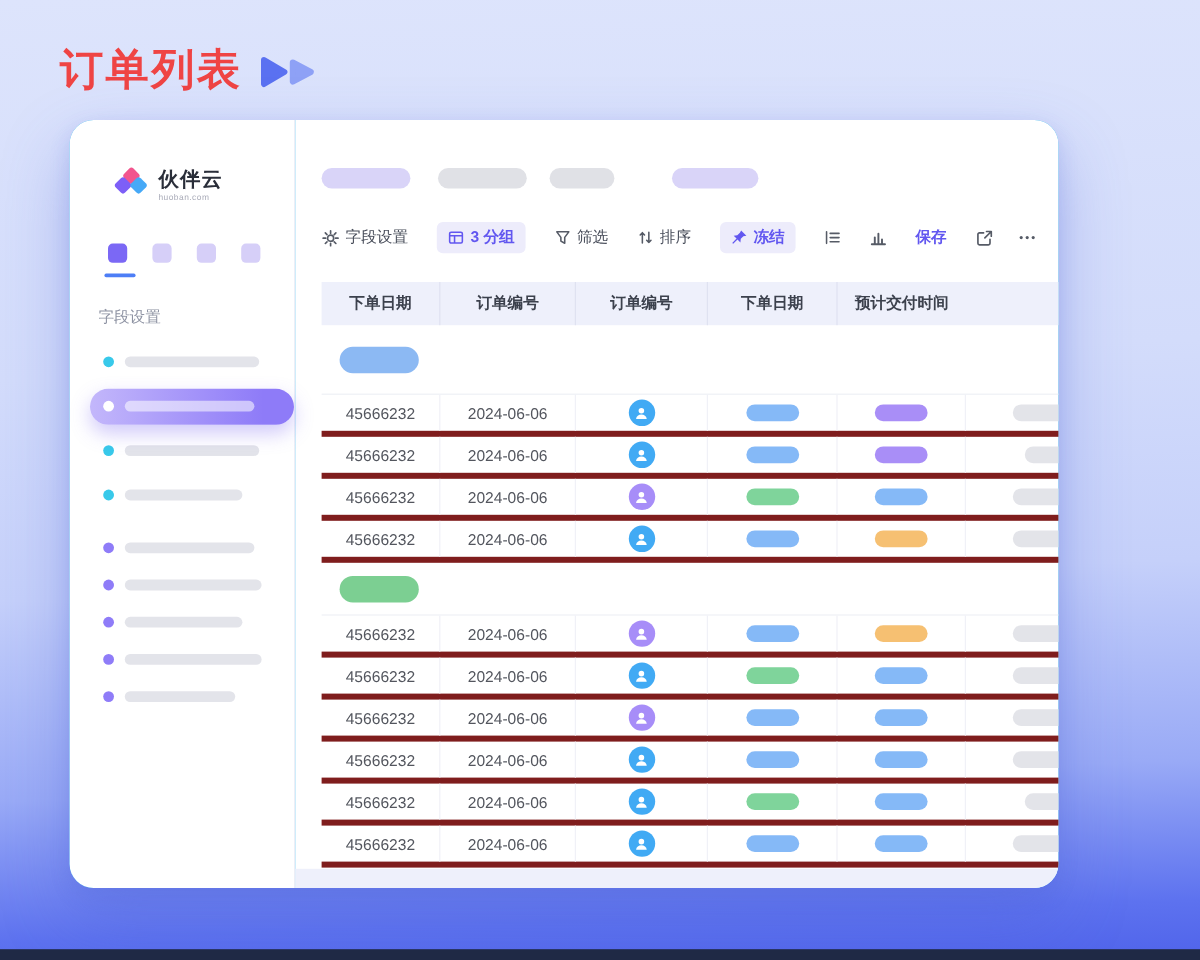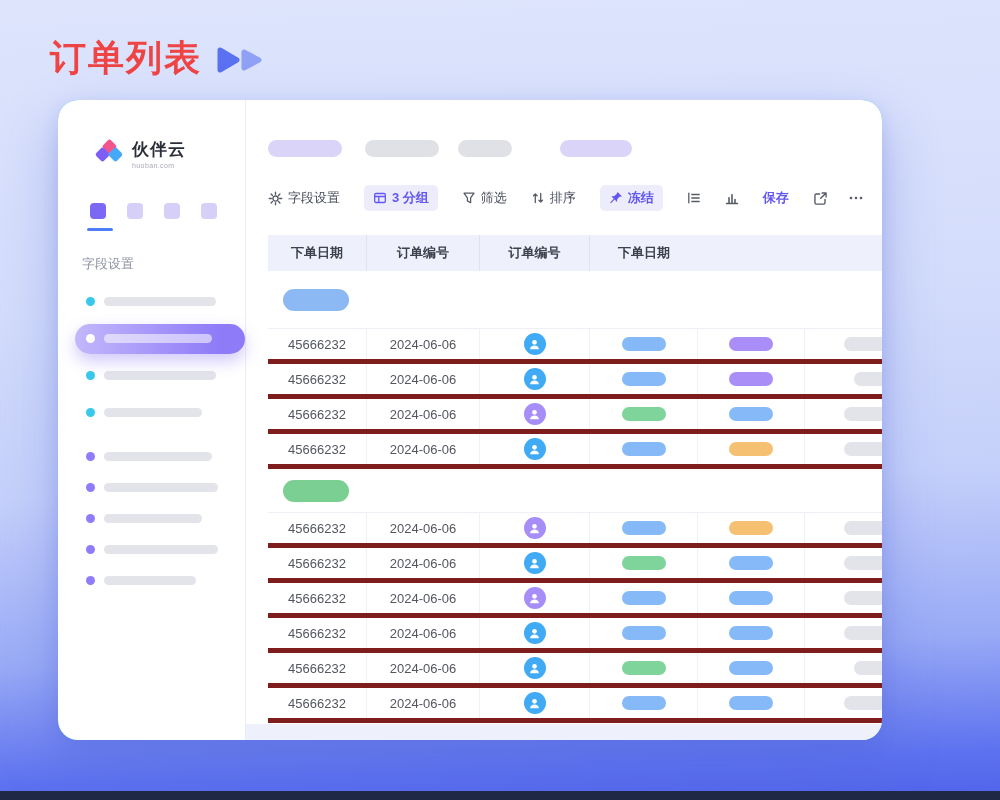--- a/index.html
+++ b/index.html
@@ -243,20 +243,21 @@
               </svg>
             </div>
           </div>
         </div>
       <div class="table" id="table">
           <div class="thead">
             <div class="th">下单日期</div>
             <div class="th">订单编号</div>
             <div class="th">订单编号</div>
             <div class="th">下单日期</div>
+            <div class="th">预计交付时间</div>
           </div>
           <div class="group-row g0">
             <div class="gpill" style="background:#8cb9f3"></div>
           </div>
           <div class="trow">
             <div class="td">45666232</div>
             <div class="td">2024-06-06</div>
             <div class="td">
               <div class="avatar" style="background:#41aaf4">
                 <svg width="13" height="13" viewBox="0 0 14 14">

